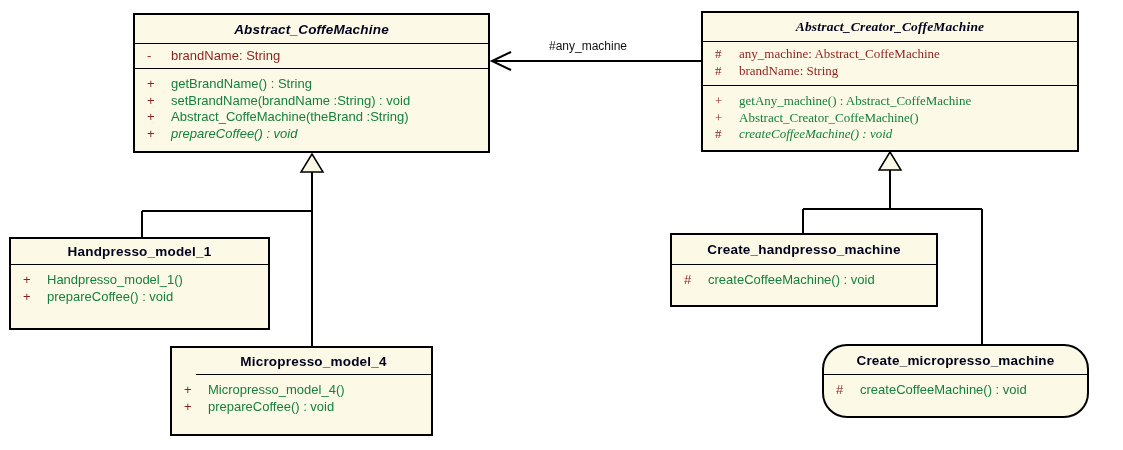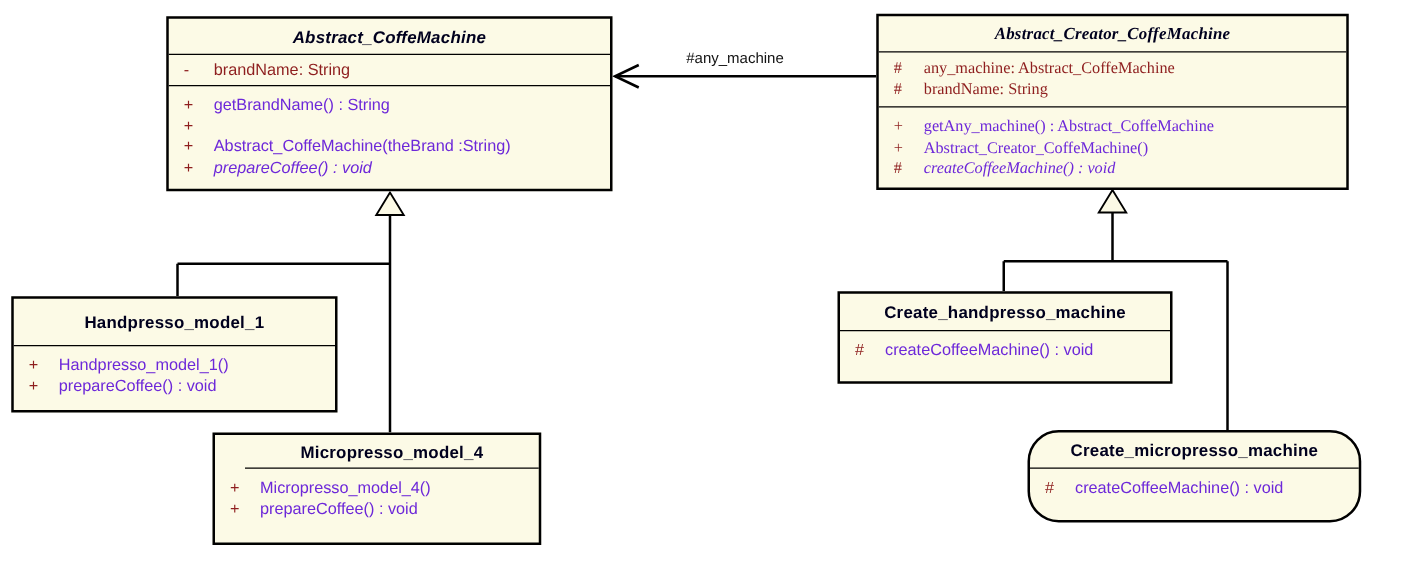--- a/index.html
+++ b/index.html
@@ -33,21 +33,21 @@
     box-sizing:border-box;
     padding:4px 4px 0 12px;
   }
   .c-body{
     box-sizing:border-box;
     padding:7px 4px 0 12px;
   }
   .row{display:flex;font-size:13px;line-height:16.5px;white-space:nowrap;}
   .vis{width:24px;flex:0 0 24px;color:#8E1E1E;}
   .attr-text{color:#8E1E1E;text-align:center;}
-  .m-text{color:#6d28d9;}
+  .m-text{color:#15803d;}
   .row.italic .m-text{font-style:italic;}
   #assoc-label{
     position:absolute;
     left:518px;top:39px;width:140px;
     text-align:center;
     font-size:12px;
     color:#111111;
     z-index:2;
   }
 </style>
@@ -89,20 +89,21 @@
         <span class="attr-text">brandName: String</span>
       </div>
     </div>
     <div class="c-body">
       <div class="row">
         <span class="vis">+</span>
         <span class="m-text">getBrandName() : String</span>
       </div>
       <div class="row">
         <span class="vis">+</span>
+        <span class="m-text">setBrandName(brandName :String) : void</span>
       </div>
       <div class="row">
         <span class="vis">+</span>
         <span class="m-text">Abstract_CoffeMachine(theBrand :String)</span>
       </div>
       <div class="row italic">
         <span class="vis">+</span>
         <span class="m-text">prepareCoffee() : void</span>
       </div>
     </div>
@@ -130,21 +131,21 @@
         <span class="m-text">Abstract_Creator_CoffeMachine()</span>
       </div>
       <div class="row italic">
         <span class="vis">#</span>
         <span class="m-text">createCoffeeMachine() : void</span>
       </div>
     </div>
   </div>
 
   <div class="uml-class" style="left:9px;top:237px;width:261px;height:93px;">
-    <div class="c-title" style="height:38px;">Handpresso_model_1</div>
+    <div class="c-title" style="height:26px;">Handpresso_model_1</div>
     <div class="c-body">
       <div class="row">
         <span class="vis">+</span>
         <span class="m-text">Handpresso_model_1()</span>
       </div>
       <div class="row">
         <span class="vis">+</span>
         <span class="m-text">prepareCoffee() : void</span>
       </div>
     </div>

